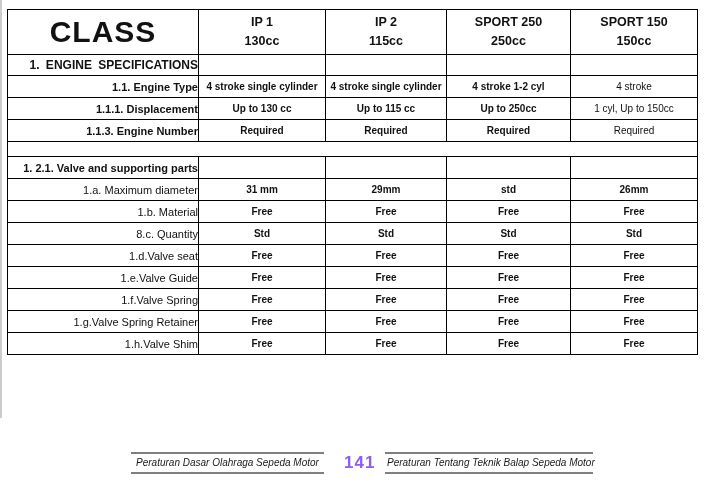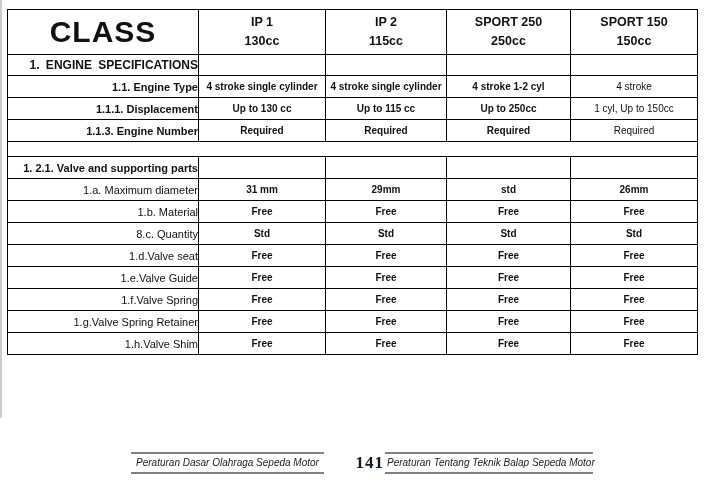--- a/index.html
+++ b/index.html
@@ -37,22 +37,22 @@
   
   .f-note {
     position:absolute; top:452px;
     border-top:2px solid #7f7f7f; border-bottom:2px solid #7f7f7f;
     padding:3px 2px 4px 2px; text-align:center;
     font-style:italic; font-size:10px; color:#1a1a1a; white-space:nowrap;
   }
   .f-left  { left:131px; width:189px; }
   .f-right { left:385px; width:204px; }
   .f-num {
-    position:absolute; left:344px; top:453px; width:40px; text-align:right;
-    font-weight:bold; font-size:17px; letter-spacing:1px; color:#0f172a;font-family:Liberation Serif, serif;
+    position:absolute; left:344px; top:453px; width:40px; text-align:left;
+    font-weight:bold; font-size:17px; letter-spacing:1px; color:#8b5cf6;
   }
 </style>
 </head>
 <body>
 
 <div class="edge-line"></div>
 
 <table class="spec">
   <colgroup>
     <col style="width:191px">

